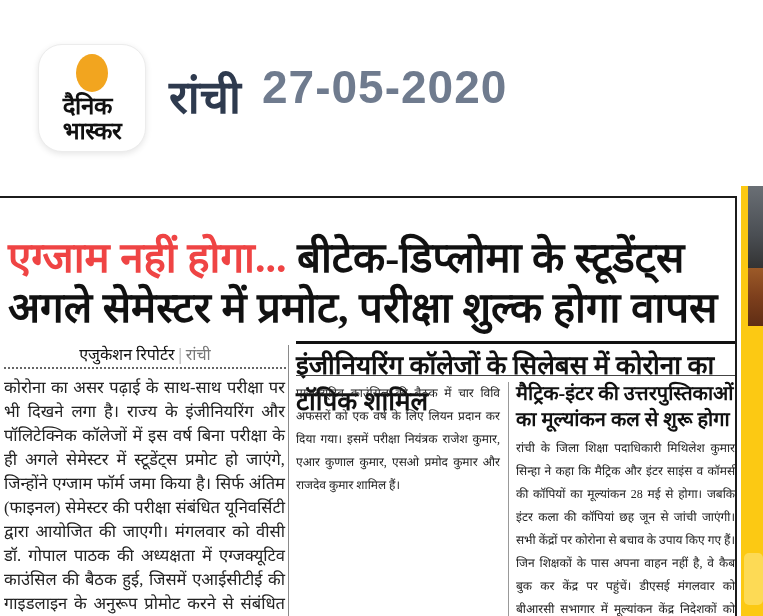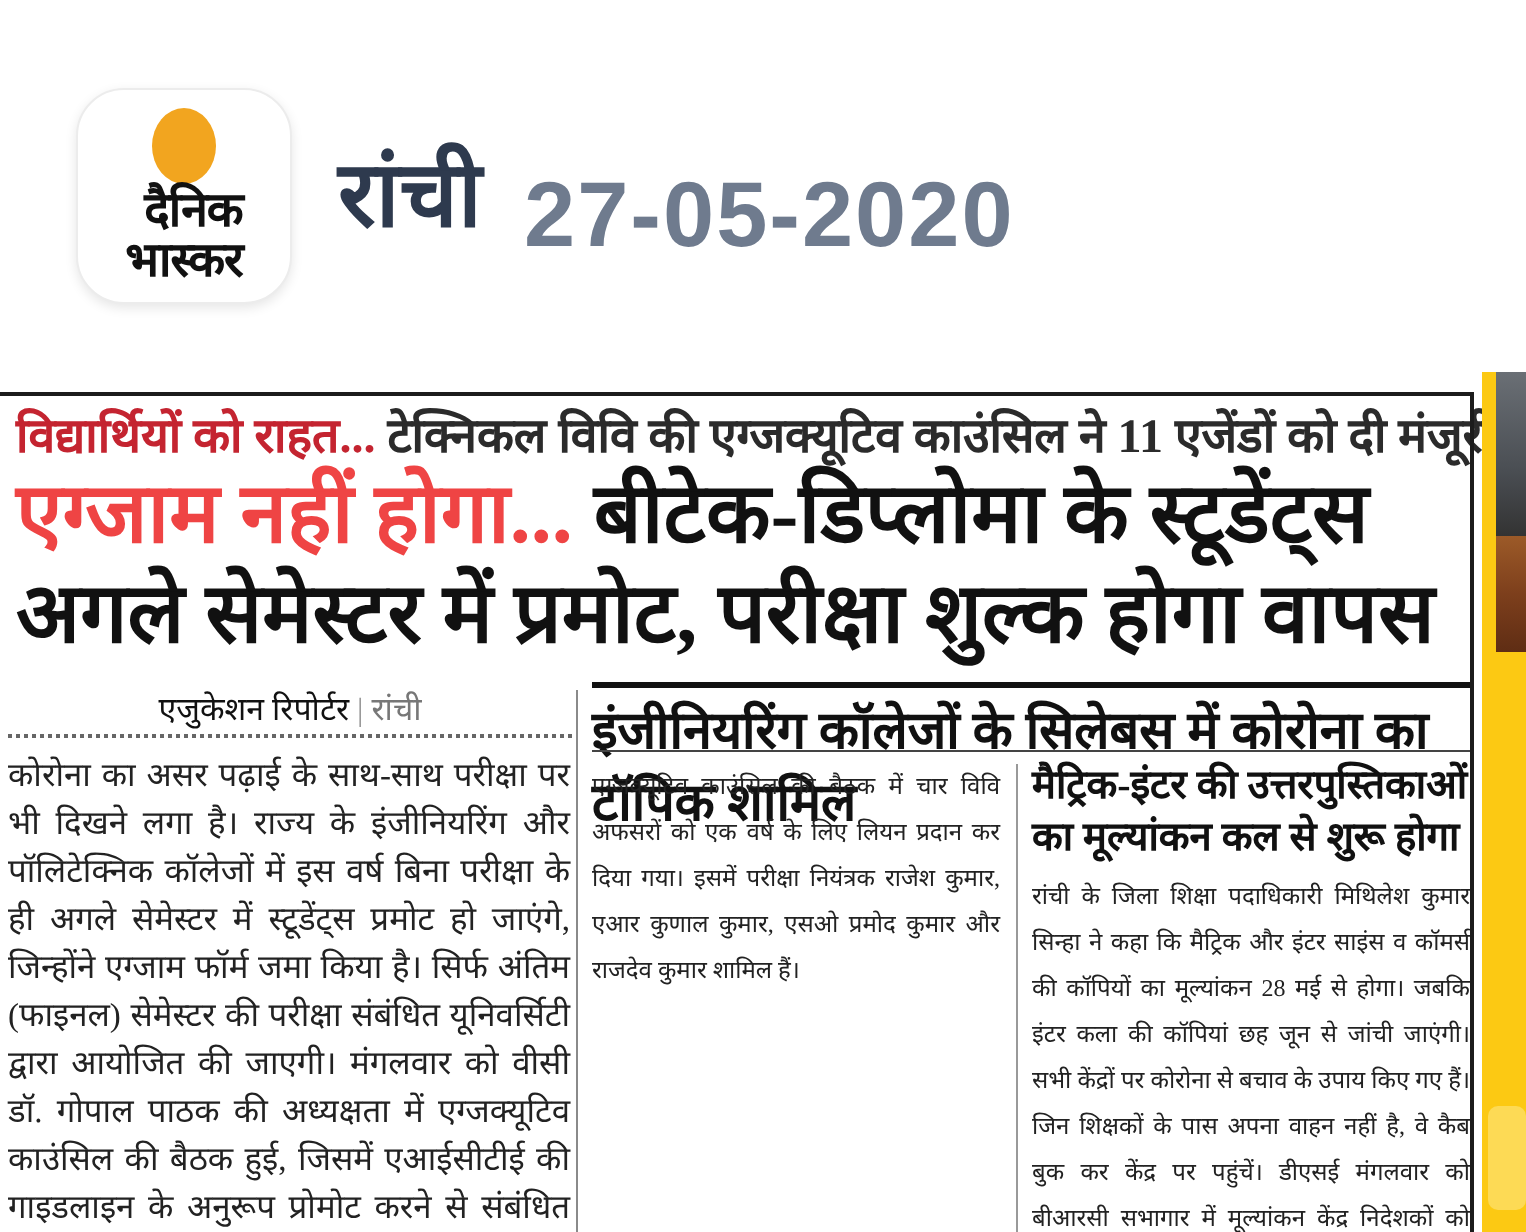--- a/index.html
+++ b/index.html
@@ -11,29 +11,29 @@
   
   .logo-box {
     position:absolute; left:38px; top:44px; width:108px; height:108px;
     background:#ffffff; border:1px solid #ececec; border-radius:24px;
     box-shadow:0 2px 6px rgba(0,0,0,0.10);
     display:flex; flex-direction:column; align-items:center; justify-content:flex-start;
   }
   .logo-dot { width:32px; height:38px; border-radius:50%; background:#f2a51f; margin-top:9px; }
   .logo-text {
     font-family:"Liberation Sans", sans-serif; font-weight:bold; color:#111;
-    font-size:24px; line-height:25px; text-align:right; margin-top:1px; letter-spacing:-0.5px;
+    font-size:24px; line-height:25px; text-align:left; margin-top:1px; letter-spacing:-0.5px;
   }
   .edition {
     position:absolute; left:169px; top:64px;
     font-family:"Liberation Sans", sans-serif; font-weight:bold;
     font-size:46px; color:#2e3a4e;
   }
   .issue-date {
-    position:absolute; left:262px; top:80px;
+    position:absolute; left:262px; top:60px;
     font-family:"Liberation Sans", sans-serif; font-weight:bold;
     font-size:46px; color:#6f7b8e; letter-spacing:1px;
   }
   
   .rule-top      { position:absolute; left:0;   top:196px; width:737px; height:2px;  background:#1c1c1c; }
   .vrule-left    { position:absolute; left:288px; top:345px; width:1px; height:271px; background:#8a8a8a; }
   .rule-section  { position:absolute; left:296px; top:341px; width:440px; height:3px; background:#111; }
   .rule-subhead  { position:absolute; left:296px; top:375px; width:440px; height:1px; background:#444; }
   .vrule-mid     { position:absolute; left:508px; top:382px; width:1px; height:234px; background:#999; }
   .rule-dotted   { position:absolute; left:4px;  top:367px; width:282px; border-top:2px dotted #666; }
@@ -83,23 +83,20 @@
     <div class="logo-text">
       <div>दैनिक</div>
       <div>भास्कर</div>
     </div>
   </div>
   <div class="edition">रांची</div>
   <div class="issue-date">27-05-2020</div>
 
   <div class="rule-top"></div>
 
-  <div class="kicker">
-    <span class="kicker-red">विद्यार्थियों को राहत...</span><span class="kicker-rest"> टेक्निकल विवि की एग्जक्यूटिव काउंसिल ने 11 एजेंडों को दी मंजूरी</span>
-  </div>
 
   <div class="headline">
     <div><span class="gray">एग्जाम नहीं होगा... </span><span>बीटेक-डिप्लोमा के स्टूडेंट्स</span></div>
     <div>अगले सेमेस्टर में प्रमोट, परीक्षा शुल्क होगा वापस</div>
   </div>
 
   <div class="byline">
     <span class="rep">एजुकेशन रिपोर्टर</span><span class="sep">|</span><span class="loc">रांची</span>
   </div>
   <div class="rule-dotted"></div>

